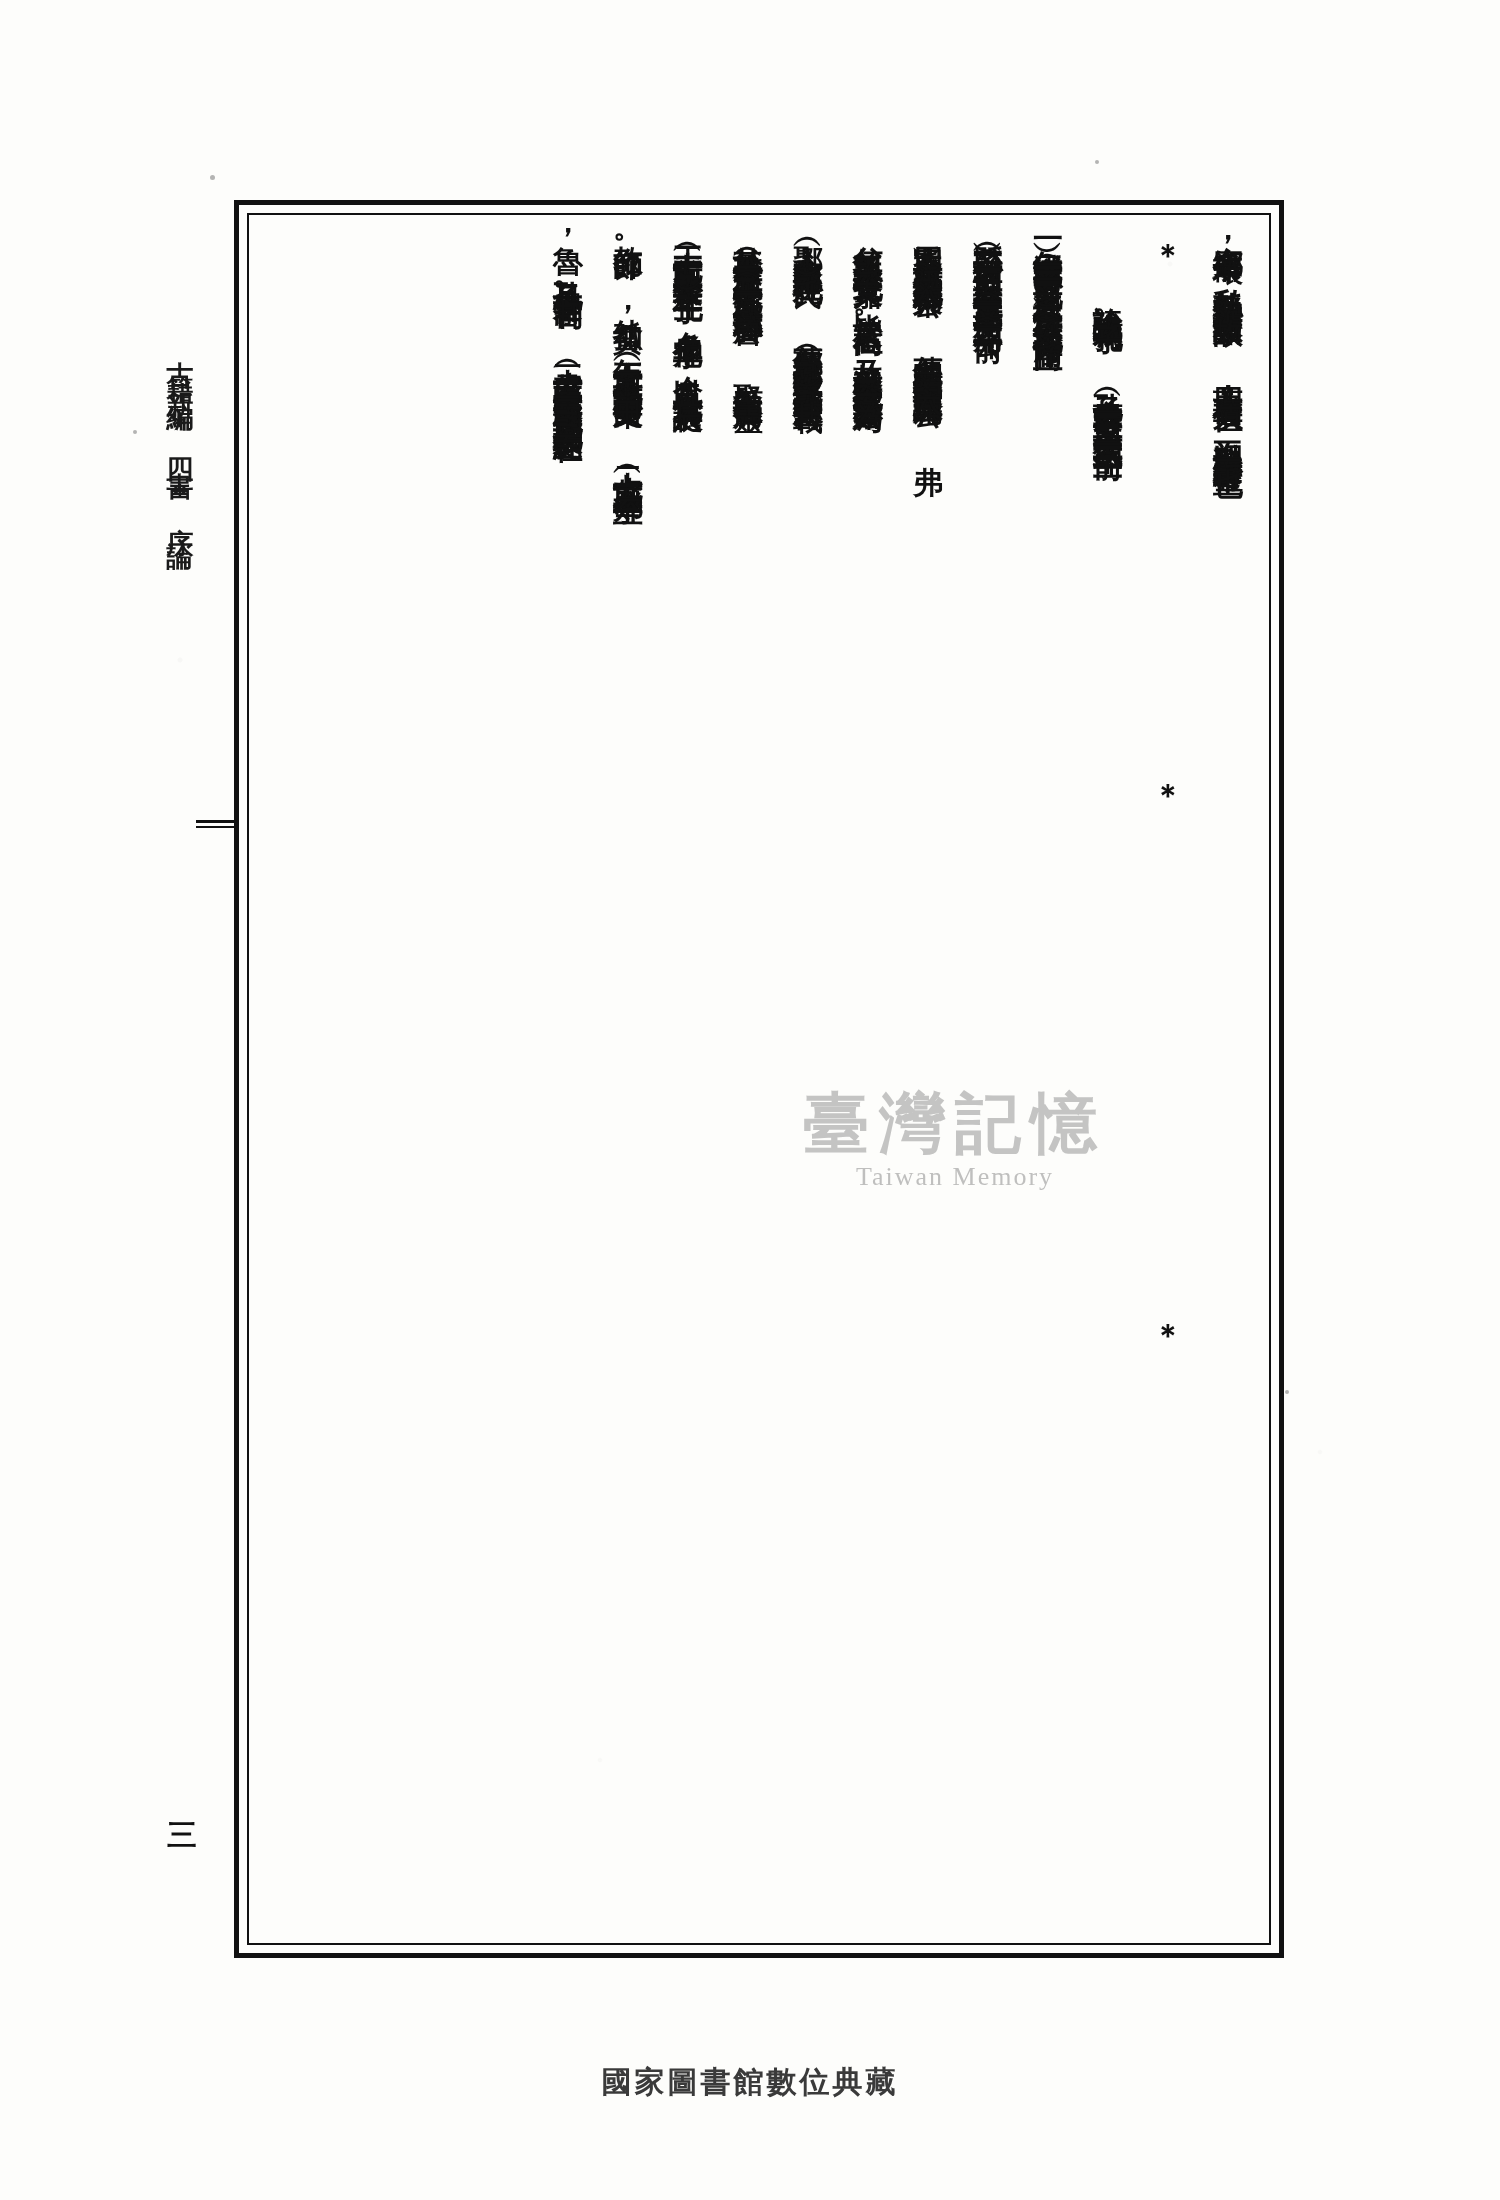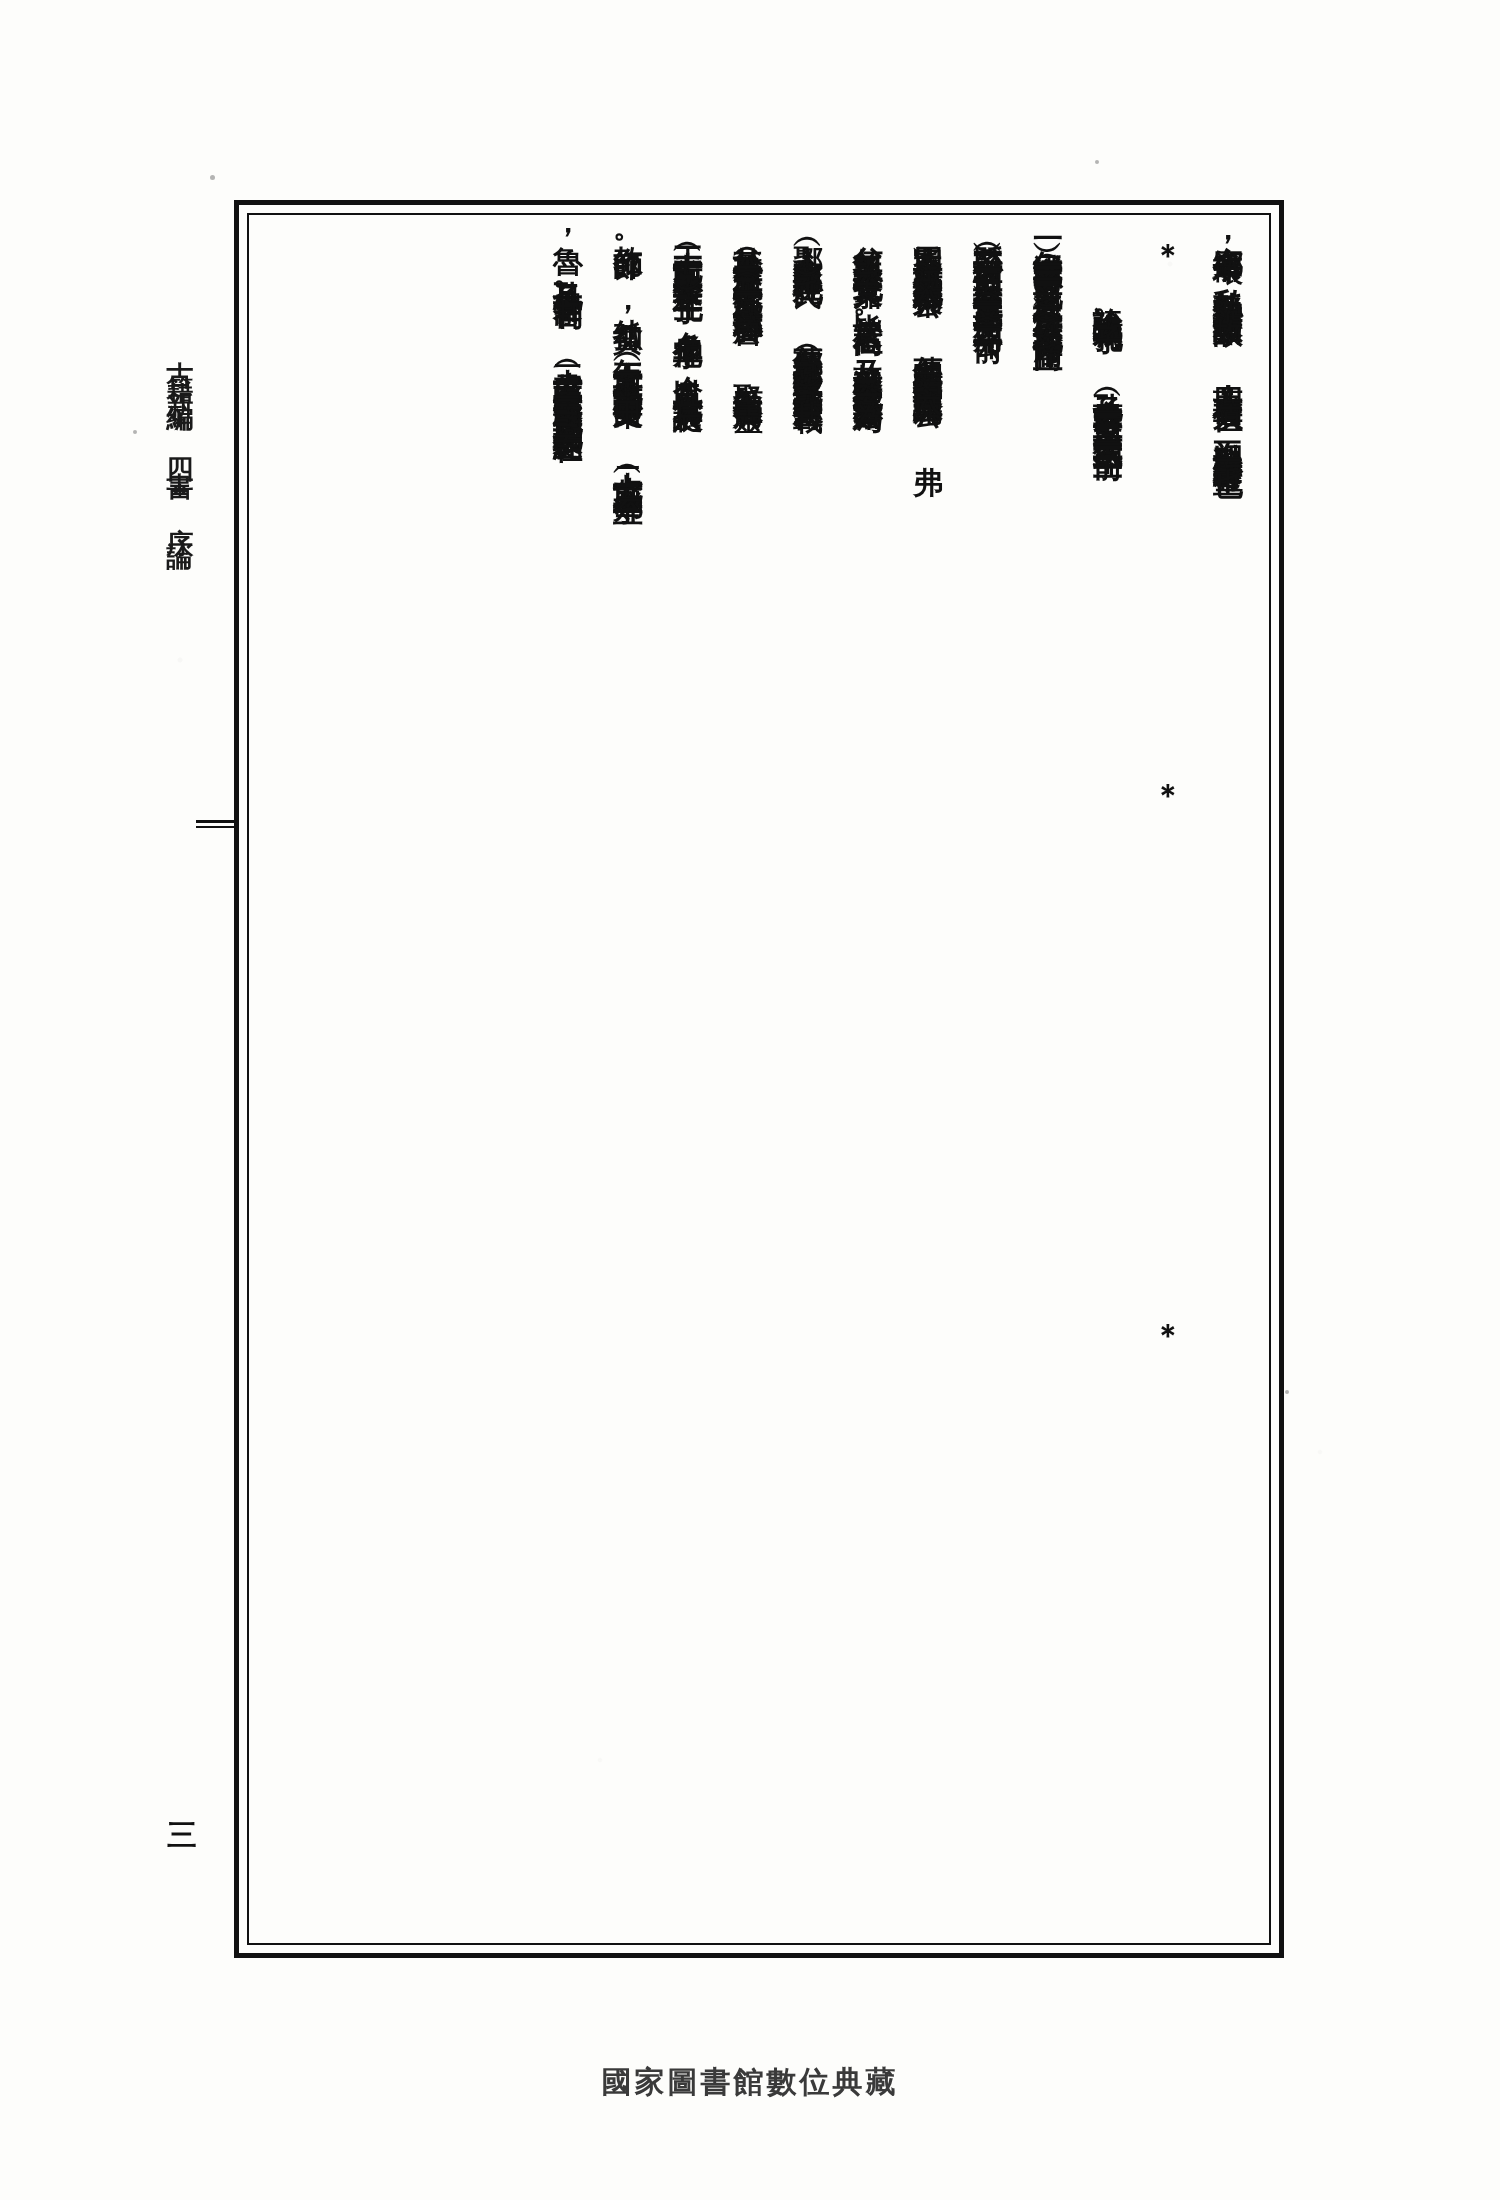--- a/index.html
+++ b/index.html
@@ -209,16 +209,20 @@
     <p>縣）予紂（前一一五四至前一一二二在位）子武庚王三（前一一一三）年周公（前一一</p>
     <p>零四卒）平武庚之叛仍以其地封啟為宋公。　傳至宋閔公其子弗父何當嗣立讓於弟厲公。　弗</p>
     <p>父何曾孫正考父正考父子孔父嘉，皆於宋居高位。及華督弒宋殤公並及孔父嘉其子奔魯始為</p>
     <p>鄹人（今山東曲阜縣境）姓孔氏。　傳至鄹叔紇（鄹邑名叔其字紇其名）為鄹邑大夫左傳載</p>
     <p>其於魯襄公十（前五六三）年及十七（前五五六）年以武功著於魯。　娶顏氏名徵在於周靈</p>
     <p>王二十七（前五五一即魯襄公二十二）年生孔子，名丘字仲尼；今以八月二十七日為其誕辰，</p>
     <p>教師節。　幼孤貧，年十五（前五三七）志於學嘗為委吏乘田。　二十七歲（前五二五）郯子至</p>
     <p>魯，孔子見之學古官制。　三十歲（前五二二）阻琴張弔孟縶琴張孔子弟子則孔子授徒約在三</p>
   </div>
 
+  <div id="watermark">
+    <div class="wm-cn">臺灣記憶</div>
+    <div class="wm-en">Taiwan Memory</div>
+  </div>
 
 </div>
 
 <div id="footer-credit">國家圖書館數位典藏</div>
 
 </body></html>

